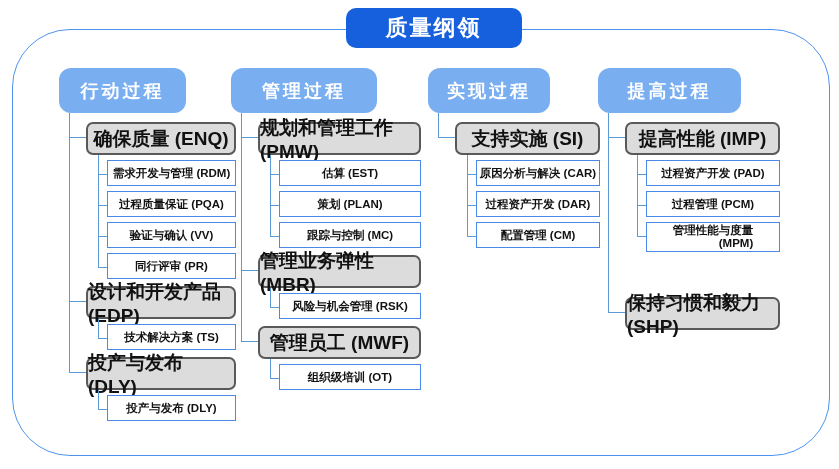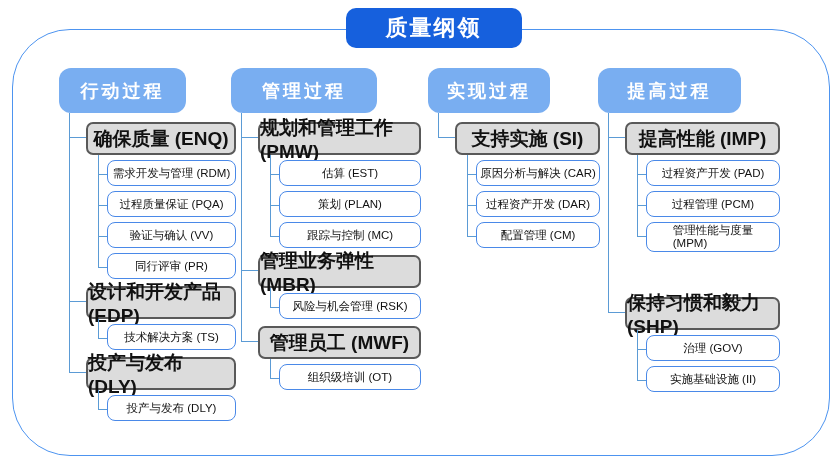--- a/index.html
+++ b/index.html
@@ -73,23 +73,23 @@
     border-left:1.5px solid var(--line-blue);border-bottom:1.5px solid var(--line-blue);
   }
   ul.items>li::after{
     content:"";position:absolute;left:0;top:19px;bottom:0;
     border-left:1.5px solid var(--line-blue);
   }
   ul.items>li:last-child::after{display:none;}
 
   .item-box{
     min-height:22px;background:#ffffff;border:1.5px solid var(--node-border);
-    border-radius:8px;display:flex;align-items:center;justify-content:center;
-    font-size:11.5px;font-weight:normal;color:var(--text-dark);
-    text-align:left;white-space:pre-line;padding:1px 2px;line-height:13px;
+    border-radius:0;display:flex;align-items:center;justify-content:center;
+    font-size:11.5px;font-weight:bold;color:var(--text-dark);
+    text-align:right;white-space:pre-line;padding:1px 2px;line-height:13px;
   }
 </style>
 </head>
 <body>
 
 <div class="board">
   <div class="frame"></div>
   <div class="title-box">质量纲领</div>
   <div class="columns-layer" id="columns-layer">
   <div class="column">
@@ -215,26 +215,17 @@
 
   <li class="item">
     <div class="item-box">管理性能与度量
 (MPM)</div>
   </li>
 </ul>
   </li>
 
   <li class="group">
     <div class="group-box">保持习惯和毅力 (SHP)</div>
-    <ul class="items">
-  <li class="item">
-    <div class="item-box">治理 (GOV)</div>
-  </li>
-
-  <li class="item">
-    <div class="item-box">实施基础设施 (II)</div>
-  </li>
-</ul>
   </li>
 </ul>
   </div>
 </div>
 </div>
 
 </body></html>

